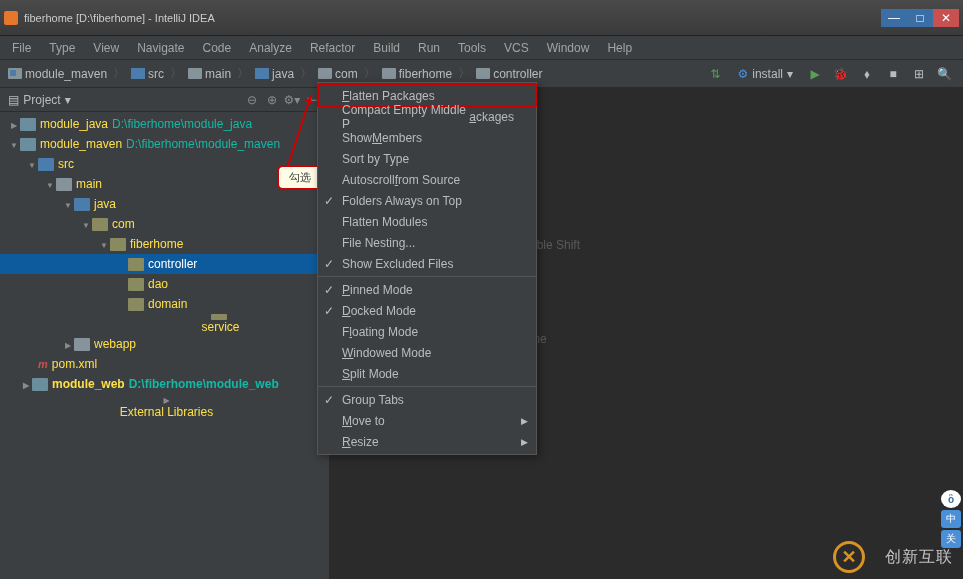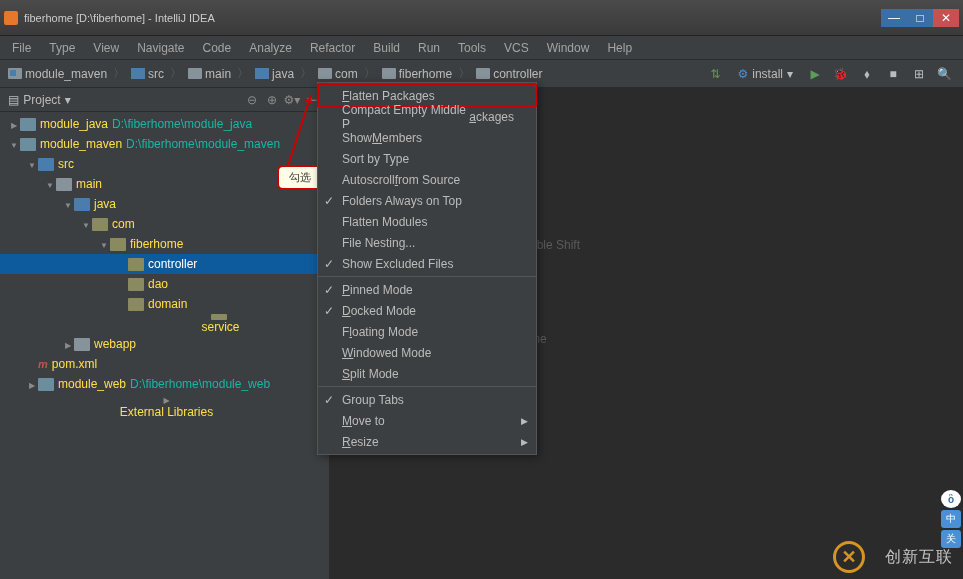--- a/index.html
+++ b/index.html
@@ -218,21 +218,21 @@
         <div class="tree-row" style="padding-left: 62px;">
           <span class="arrow right"></span>
           <span class="tree-icon ti-folder"></span>
           <span class="tree-label">webapp</span>
         </div>
         <div class="tree-row" style="padding-left: 26px;">
           <span class="arrow "></span>
           <span class="tree-icon ti-maven">m</span>
           <span class="tree-label">pom.xml</span>
         </div>
-        <div class="tree-row" style="padding-left: 26px;">
+        <div class="tree-row" style="padding-left: 20px; font-weight: bold;">
           <span class="arrow right"></span>
           <span class="tree-icon ti-module"></span>
           <span class="tree-label">module_web</span>
           <span class="tree-path">D:\fiberhome\module_web</span>
         </div>
         <div class="tree-row" style="padding-left: 8px; flex-direction: column;">
           <span class="arrow right"></span>
           <span class="tree-icon ti-lib"></span>
           <span class="tree-label">External Libraries</span>
         </div>

